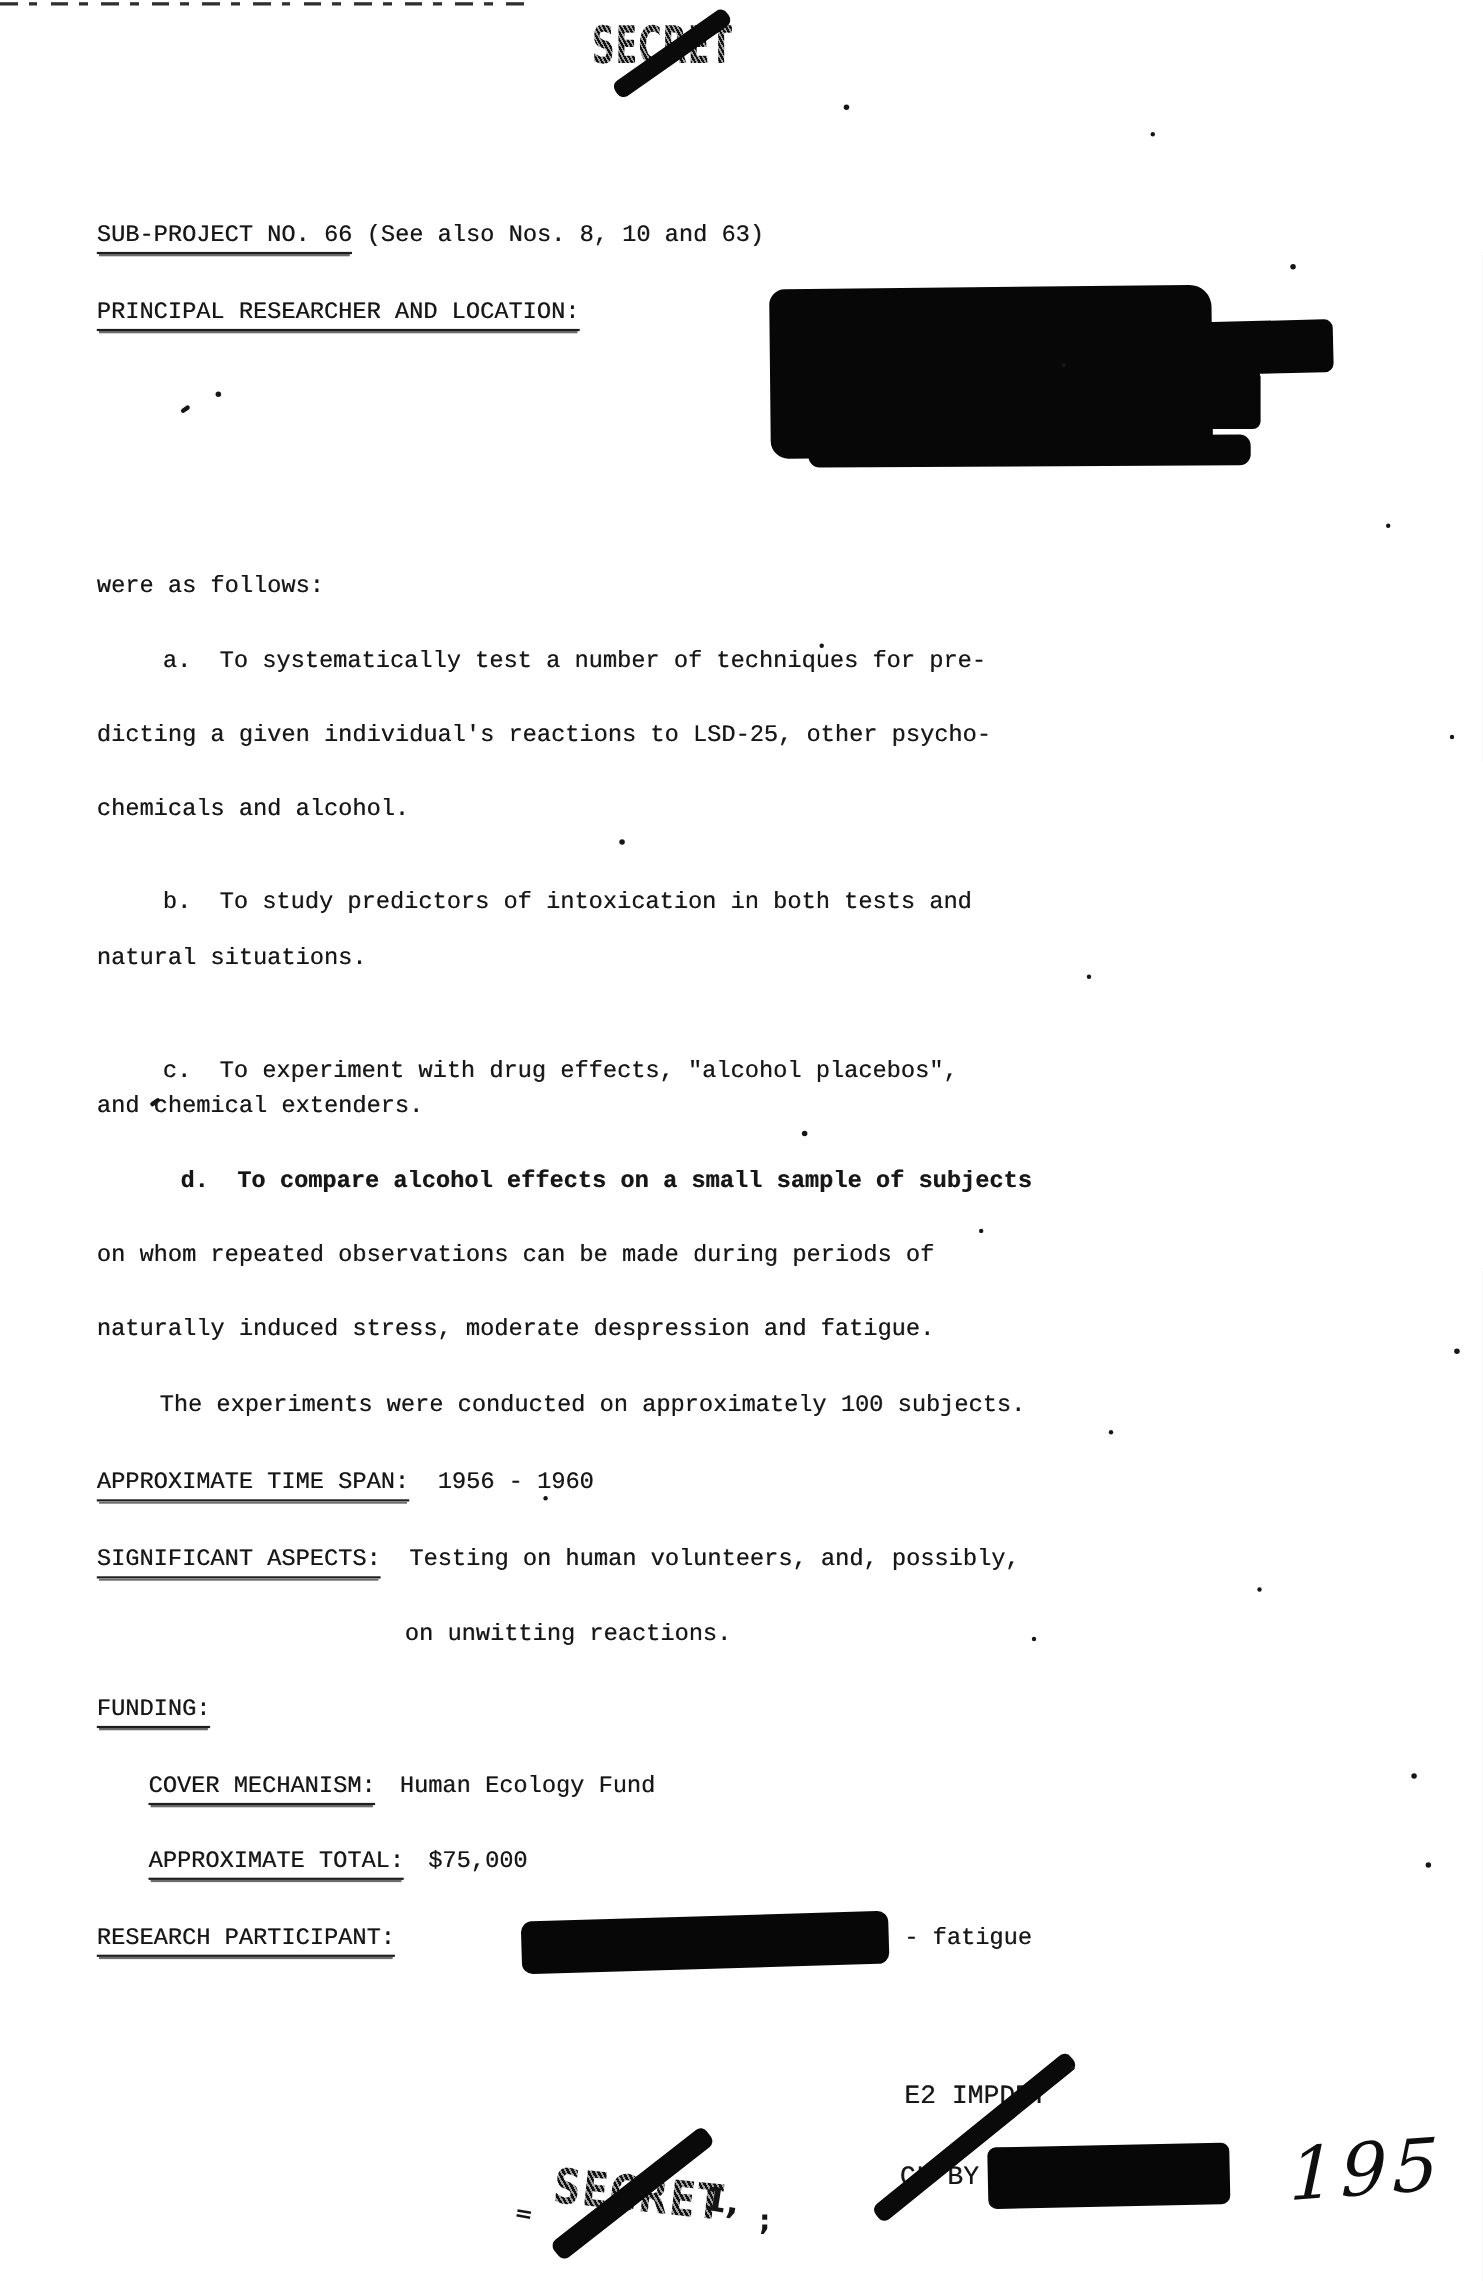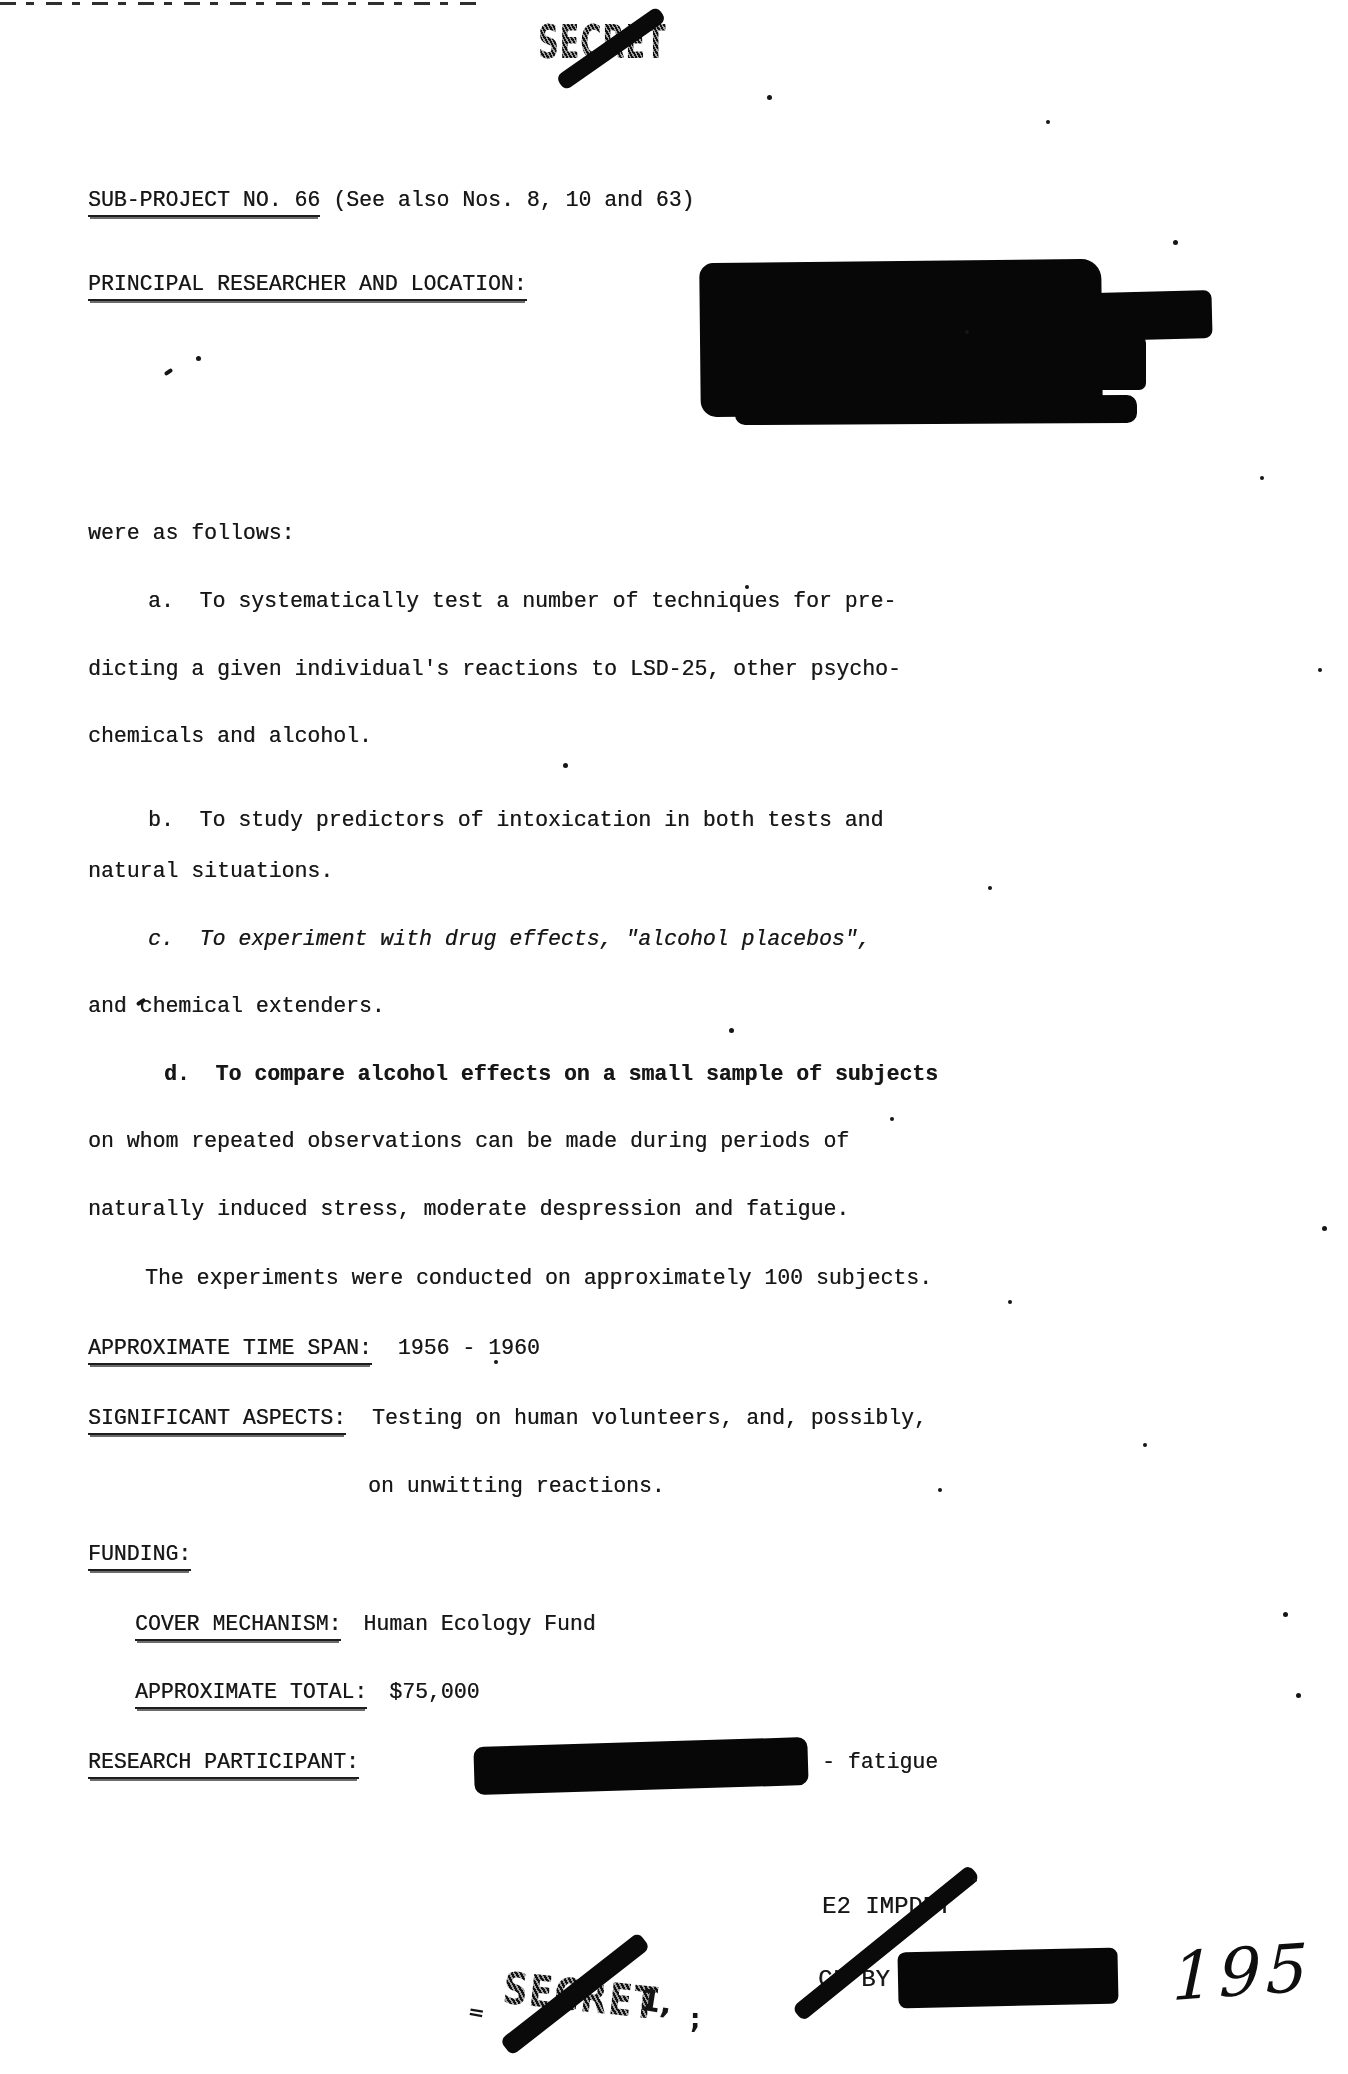--- a/index.html
+++ b/index.html
@@ -64,41 +64,41 @@
 </head>
 <body>
 
 <div class="page">
 
   <div class="edge-artifact"></div>
 
   <span class="stamp-text t1">SECRET</span>
   <div class="strike t1s"></div>
 
-  <div class="line" style="left:88px;top:188px;"><span class="u">SUB-PROJECT NO. 66</span><span class="gap12">(See also Nos. 8, 10 and 63)</span></div>
+  <div class="line" style="left:88px;top:202px;"><span class="u">SUB-PROJECT NO. 66</span><span class="gap12">(See also Nos. 8, 10 and 63)</span></div>
 
   <div class="line" style="left:88px;top:272px;"><span class="u">PRINCIPAL RESEARCHER AND LOCATION:</span></div>
 
   <div class="redaction">
     <div class="rd rA"></div>
     <div class="rd rB"></div>
     <div class="rd rC"></div>
     <div class="rd rD"></div>
   </div>
 
   <div class="line" style="left:88px;top:521px;">were as follows:</div>
 
   <div class="line" style="left:148px;top:589px;">a.  To systematically test a number of techniques for pre-</div>
   <div class="line" style="left:88px;top:657px;">dicting a given individual's reactions to LSD-25, other psycho-</div>
   <div class="line" style="left:88px;top:724px;">chemicals and alcohol.</div>
 
   <div class="line" style="left:148px;top:792px;margin-top:16px;">b.  To study predictors of intoxication in both tests and</div>
   <div class="line" style="left:88px;top:859px;text-align:right;">natural situations.</div>
 
-  <div class="line" style="left:148px;top:927px;font-style:italic;">c.  To experiment with drug effects, "alcohol placebos",</div>
+  <div class="line" style="left:148px;top:962px;">c.  To experiment with drug effects, "alcohol placebos",</div>
   <div class="line" style="left:88px;top:994px;">and chemical extenders.</div>
 
   <div class="line" style="left:164px;top:1062px;font-weight:bold;">d.  To compare alcohol effects on a small sample of subjects</div>
   <div class="line" style="left:88px;top:1197px;">naturally induced stress, moderate despression and fatigue.</div>
   <div class="line" style="left:88px;top:1129px;">on whom repeated observations can be made during periods of</div>
 
   <div class="line" style="left:145px;top:1266px;">The experiments were conducted on approximately 100 subjects.</div>
 
   <div class="line" style="left:88px;top:1336px;"><span class="u">APPROXIMATE TIME SPAN:</span><span class="gap24">1956 - 1960</span></div>
 

